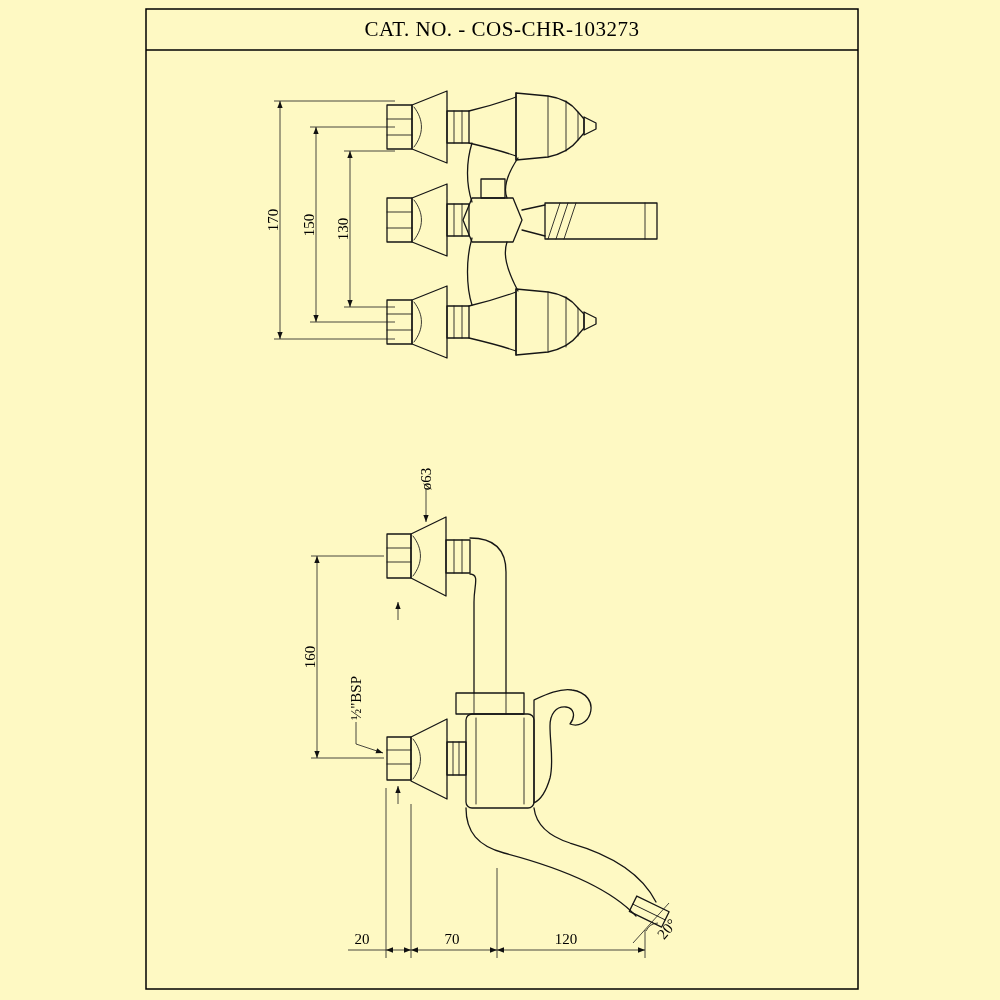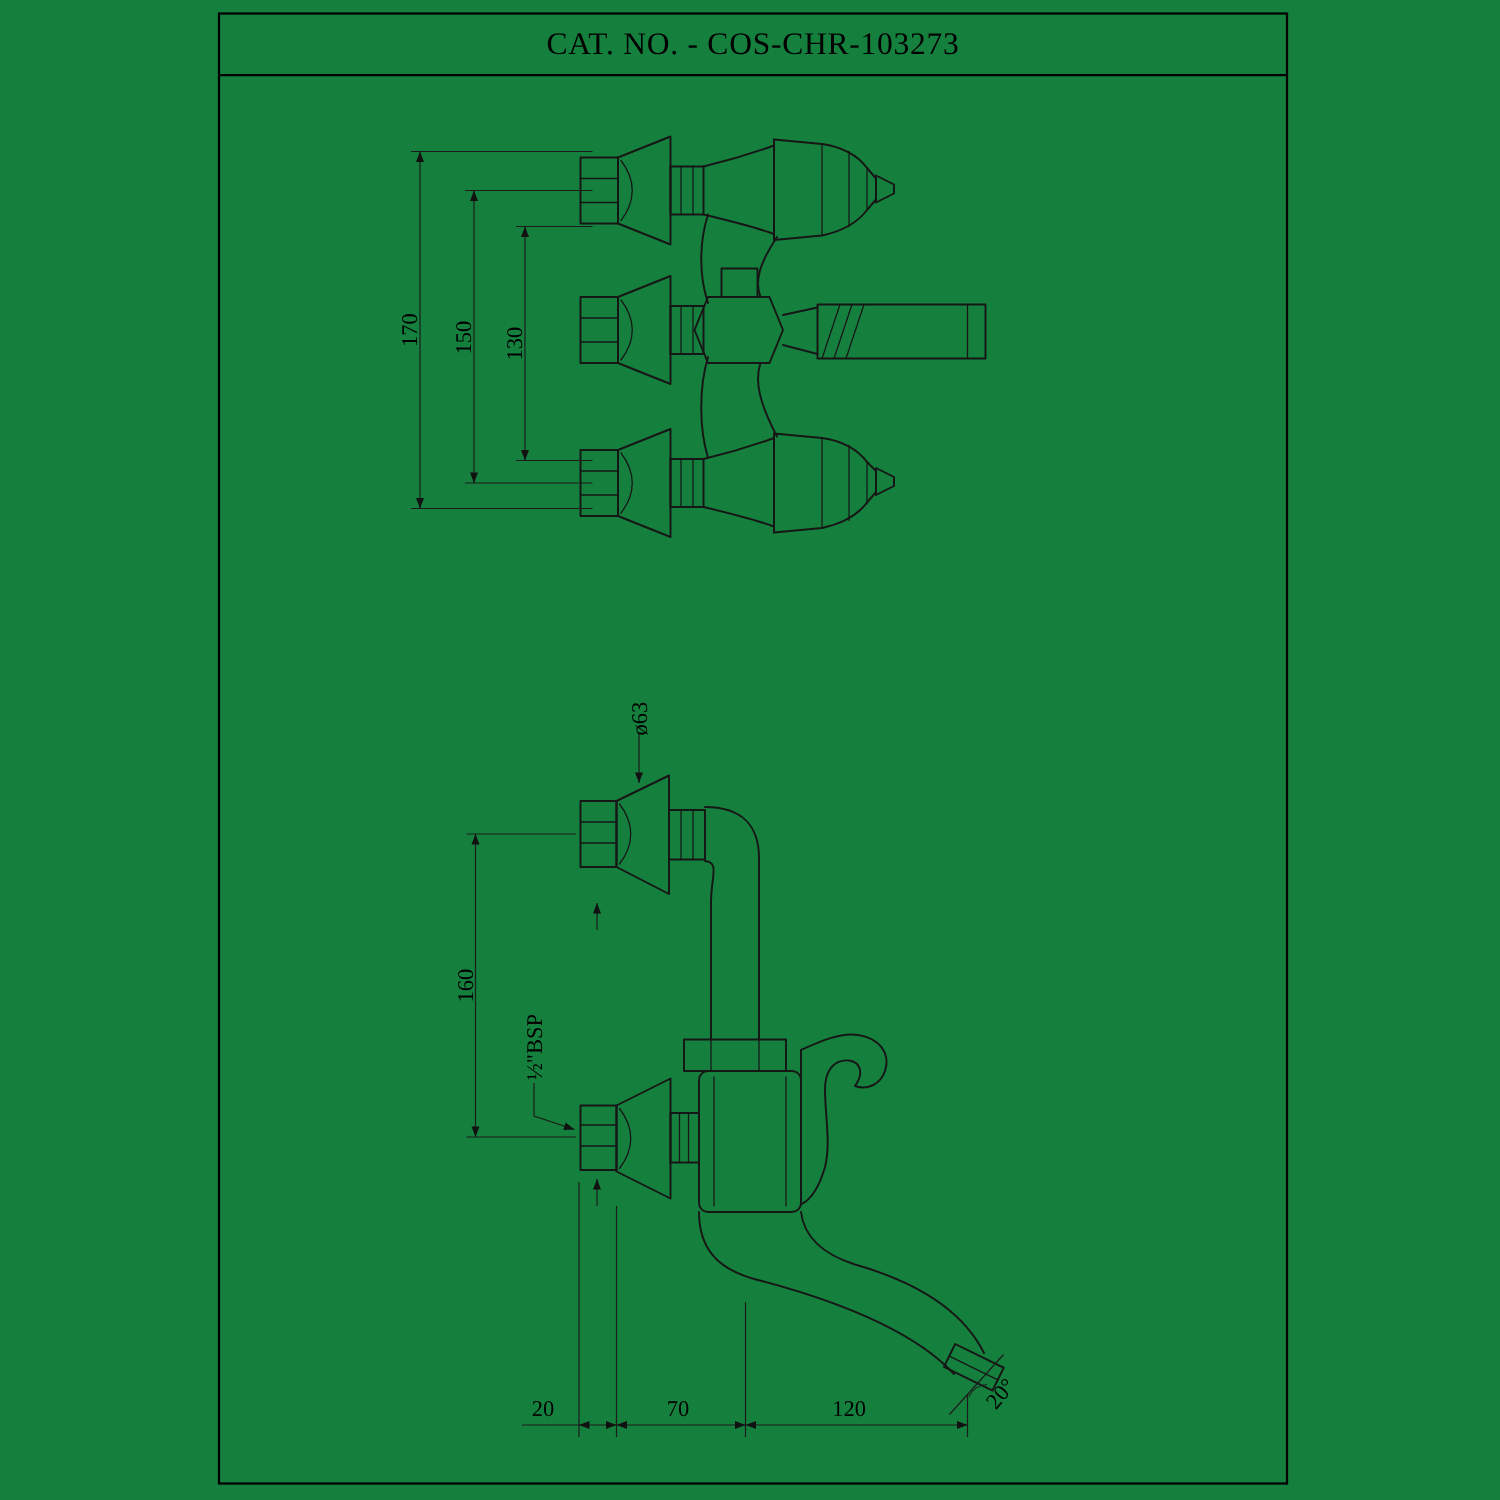--- a/index.html
+++ b/index.html
@@ -1,17 +1,17 @@
 <!DOCTYPE html>
 <html><head>
 <meta charset="utf-8">
 <style>
   html,body { margin:0; padding:0; background:#ffffff; }
   .canvas {
-    width:1000px; height:1000px; background:#15803d; position:relative;
+    width:1000px; height:1000px; background:#fef9c3; position:relative;
     font-family:"Liberation Serif", serif;
   }
   svg { display:block; }
   .obj   { fill:none; stroke:#161616; stroke-width:1.3; stroke-linejoin:round; stroke-linecap:round; }
   .objthin { fill:none; stroke:#161616; stroke-width:0.85; stroke-linejoin:round; stroke-linecap:round; }
   .dim   { fill:none; stroke:#1c1c1c; stroke-width:0.8; }
   .dim-text { font-family:"Liberation Serif", serif; font-size:15px; fill:#000; }
   .title-text { font-family:"Liberation Serif", serif; font-size:21px; fill:#000; letter-spacing:0.5px; }
   .frame { fill:none; stroke:#000; stroke-width:1.5; }
 </style>

